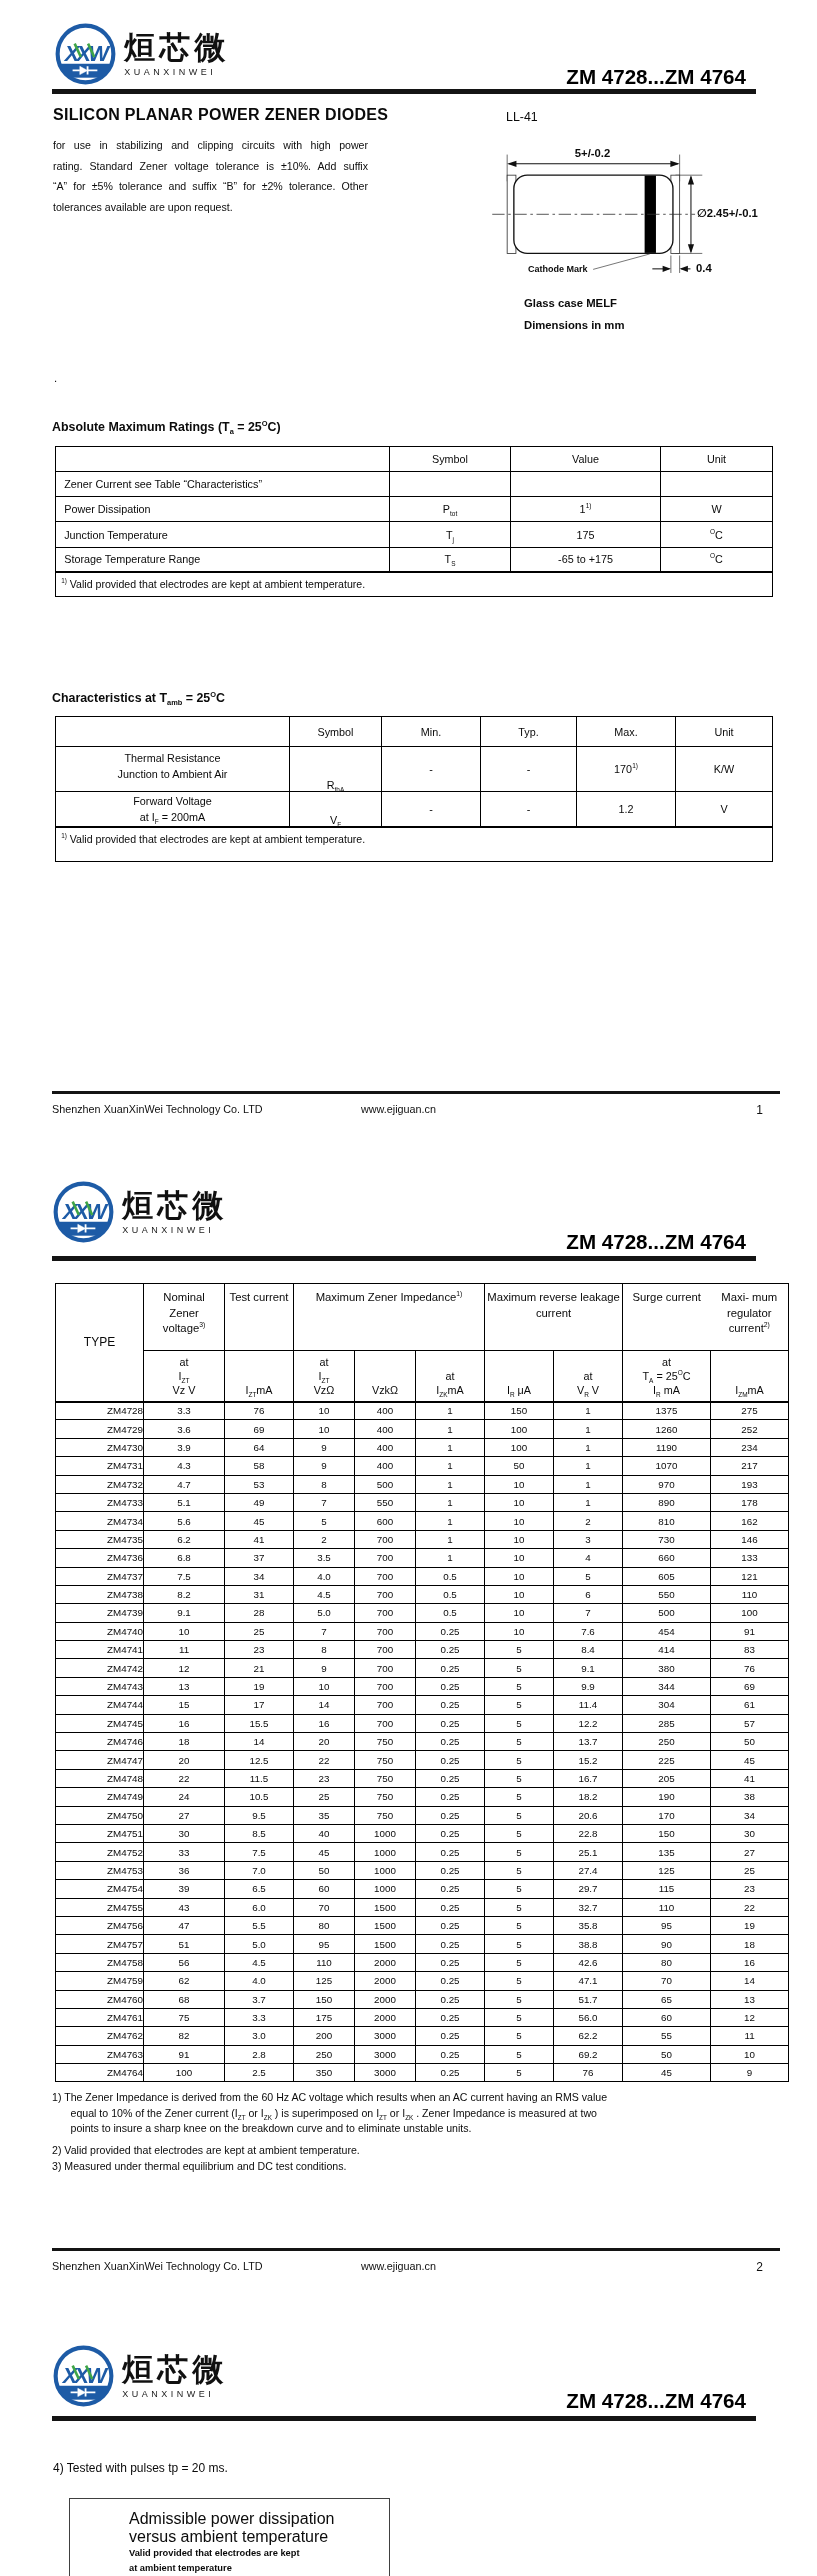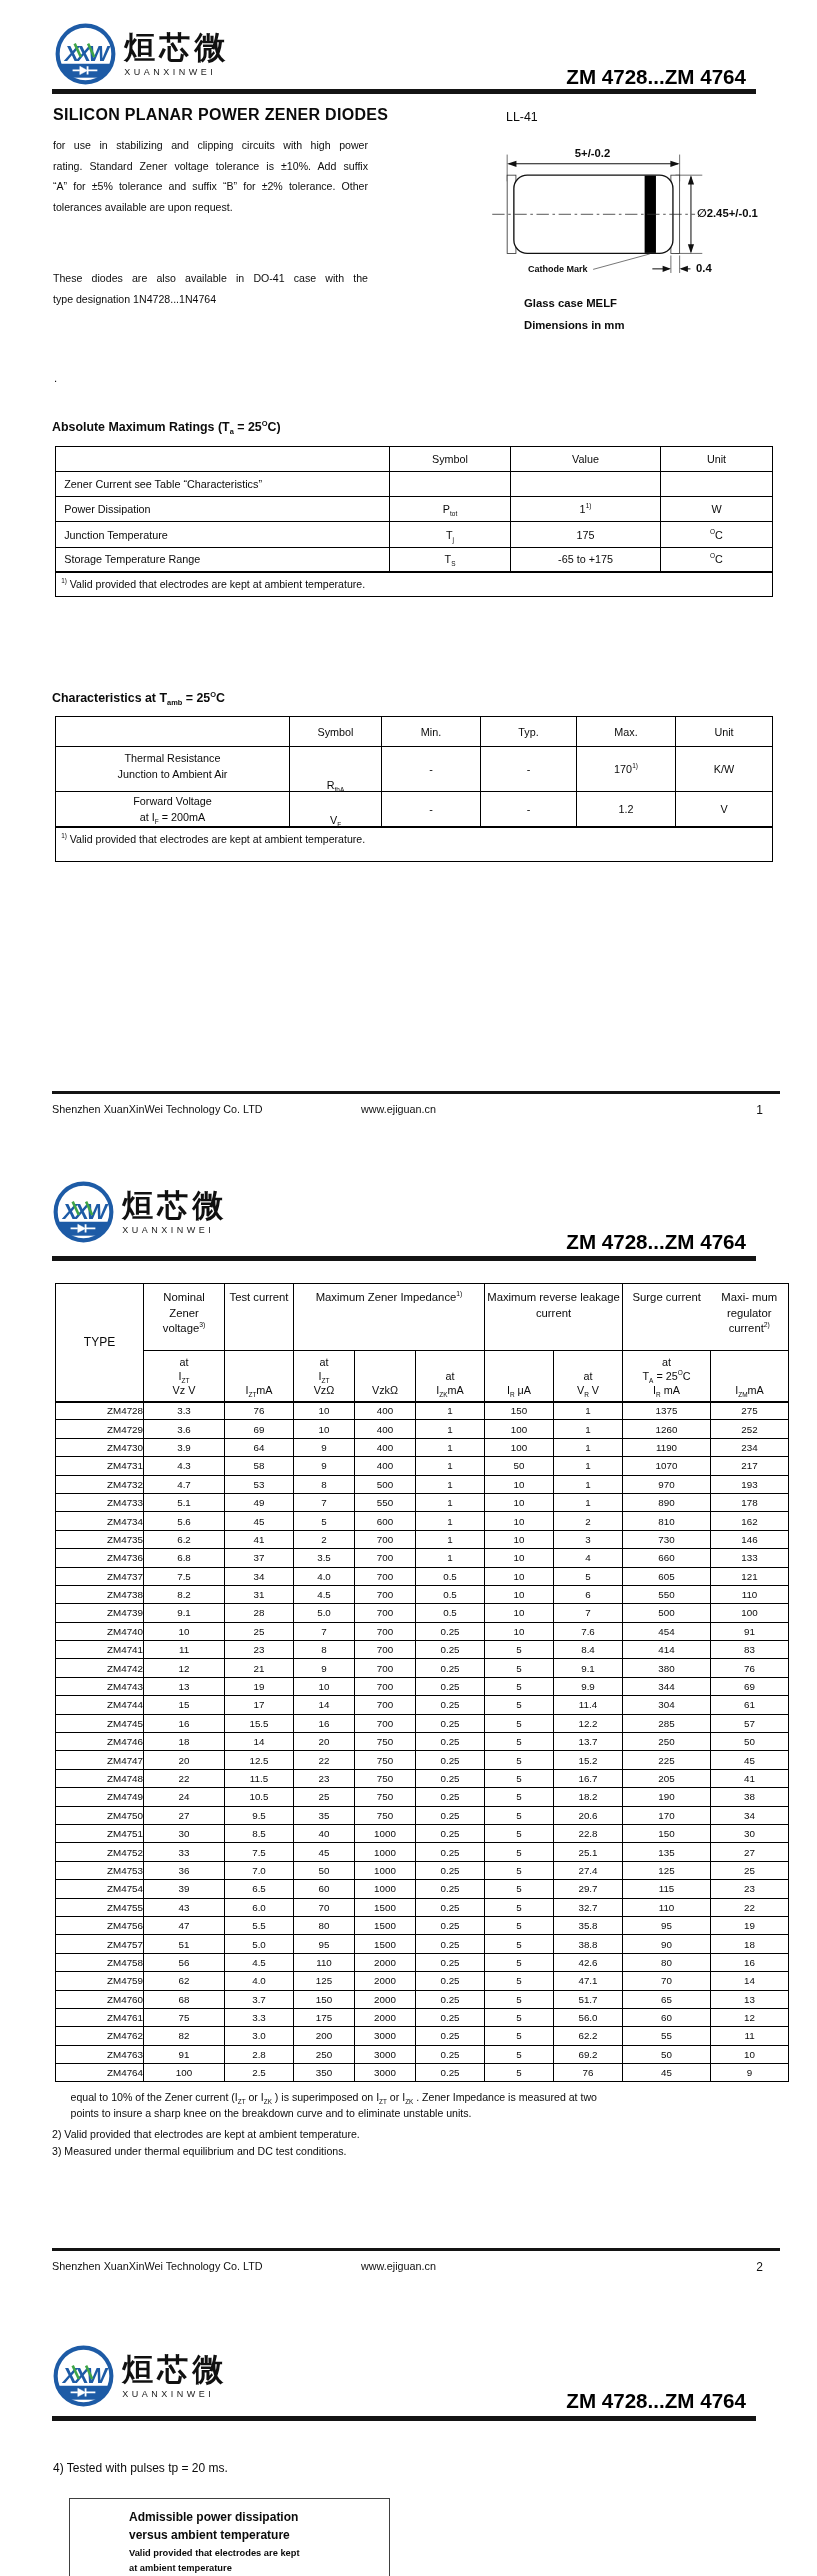--- a/index.html
+++ b/index.html
@@ -56,21 +56,21 @@
 
   
   .frule{position:absolute;left:52px;width:728px;height:2.6px;background:#141414}
   .ftext{position:absolute;left:0;width:818px;font-size:10.8px;color:#101010}
   .ftext .fco{position:absolute;left:52px;white-space:nowrap}
   .ftext .fsite{position:absolute;left:361px;white-space:nowrap}
   .ftext .fpage{position:absolute;left:737px;width:26px;text-align:right;font-size:12px}
 
   
   .chartbox{position:absolute;border:1px solid #404040;background:#fff}
-  .cb-t{position:absolute;font-weight:700;font-size:12px;white-space:nowrap}
+  .cb-t{position:absolute;font-weight:400;font-size:16px;white-space:nowrap}
   .cb-s{position:absolute;font-weight:700;font-size:9.3px;white-space:nowrap}
   .cb-lab{position:absolute;font-weight:700;font-size:10.8px;white-space:nowrap}
   .dim{position:absolute;font-weight:700;font-size:11.3px;white-space:nowrap}
 </style>
 </head>
 <body>
 
 <div id="canvas">
 
   <svg width="0" height="0" style="position:absolute" aria-hidden="true">
@@ -112,24 +112,20 @@
 
     <div class="a h1" style="left:53px;top:106px">SILICON PLANAR POWER ZENER DIODES</div>
 
     <div class="a" style="left:53px;top:135px">
       <div class="bline jl">for use in stabilizing and clipping circuits with high power</div>
       <div class="bline jl">rating. Standard Zener voltage tolerance is ±10%. Add suffix</div>
       <div class="bline jl">“A” for ±5% tolerance and suffix “B” for ±2% tolerance. Other</div>
       <div class="bline">tolerances available are upon request.</div>
     </div>
 
-    <div class="a" style="left:53px;top:268px">
-      <div class="bline jl">These diodes are also available in DO-41 case with the</div>
-      <div class="bline">type designation 1N4728...1N4764</div>
-    </div>
 
     <div class="a" style="left:54px;top:372px;font-size:11.3px">.</div>
 
     <div class="a" style="left:506px;top:110px;font-size:12.4px">LL-41</div>
 
     <svg class="a" style="left:484px;top:144px" width="278" height="155" viewBox="0 0 540 300">
       <g stroke="#2a2a2a" stroke-width="1.3">
         <line x1="45" y1="20" x2="45" y2="72"></line>
         <line x1="380" y1="20" x2="380" y2="72"></line>
         <line x1="372" y1="60" x2="424" y2="60"></line>
@@ -801,20 +797,21 @@
             <td>0.25</td>
             <td>5</td>
             <td>76</td>
             <td>45</td>
             <td>9</td>
           </tr>
         </tbody>
     </table>
 
     <div class="a" style="left:52px;top:933px">
+      <div class="note">1)  The Zener Impedance is derived from the 60 Hz AC voltage which results when an AC current having an RMS value</div>
       <div class="note" style="padding-left:18.5px">equal to 10% of the Zener current (I<sub>ZT</sub> or I<sub>ZK</sub> ) is superimposed on I<sub>ZT</sub> or I<sub>ZK</sub> . Zener Impedance is measured at two</div>
       <div class="note" style="padding-left:18.5px">points to insure a sharp knee on the breakdown curve and to eliminate unstable units.</div>
       <div class="note" style="margin-top:6.2px">2)  Valid provided that electrodes are kept at ambient temperature.</div>
       <div class="note" style="margin-top:1px">3)  Measured under thermal equilibrium and DC test conditions.</div>
     </div>
 
     <div class="frule" style="top:1091px"></div>
     <div class="ftext" style="top:1103px">
       <span class="fco">Shenzhen XuanXinWei Technology Co. LTD</span>
       <span class="fsite">www.ejiguan.cn</span>

